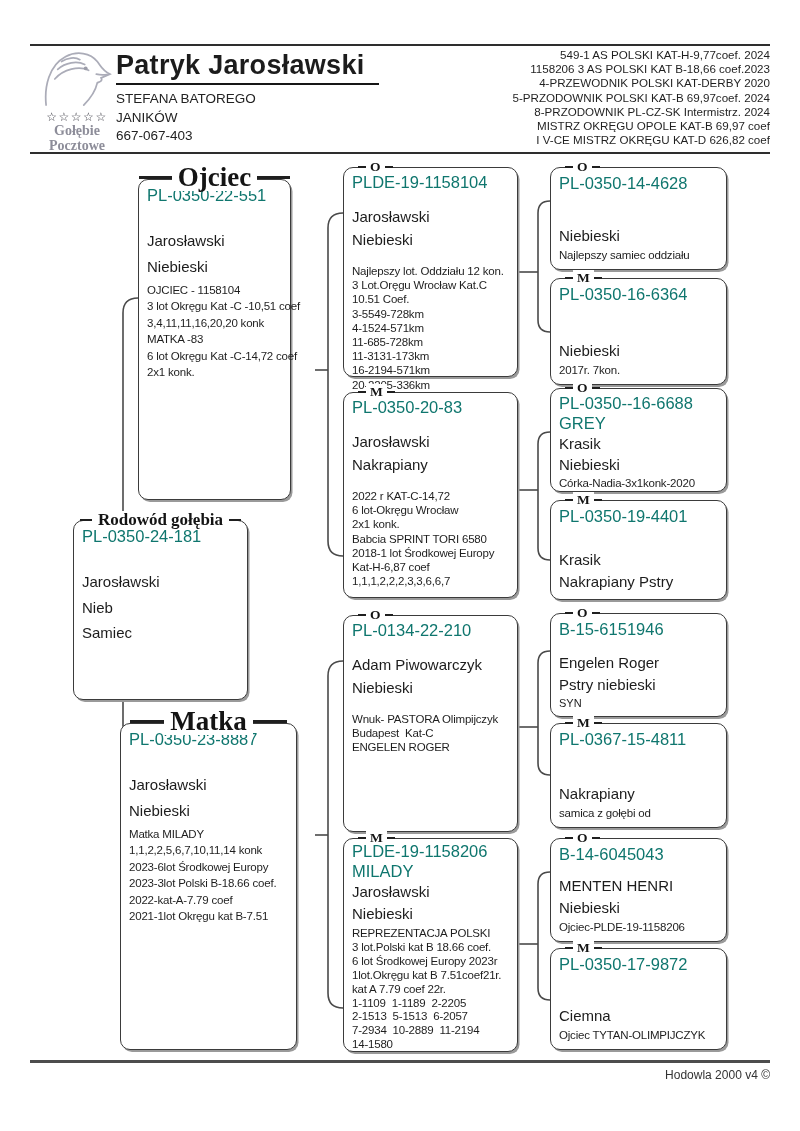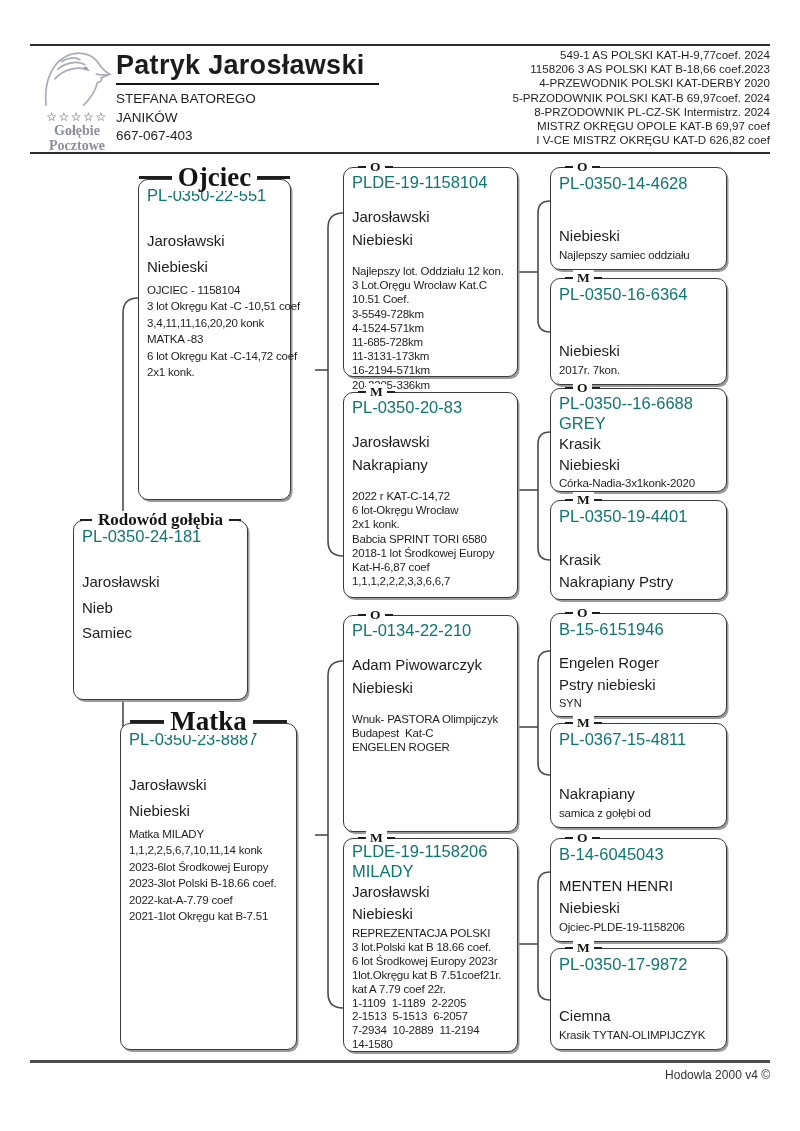--- a/index.html
+++ b/index.html
@@ -388,19 +388,19 @@
     <div class="box-marker">
         <span>M</span>
       </div>
     <div class="ring">
         <div>PL-0350-17-9872</div>
       </div>
     <div class="names">
         <div>Ciemna</div>
       </div>
     <div class="details">
-        <div>Krasik TYTAN-OLIMPIJCZYK</div>
+        <div>Ojciec TYTAN-OLIMPIJCZYK</div>
       </div>
   </div>
 
   <div class="footer-credit">Hodowla 2000 v4 ©</div>
 
 </div>
 
 </body></html>

